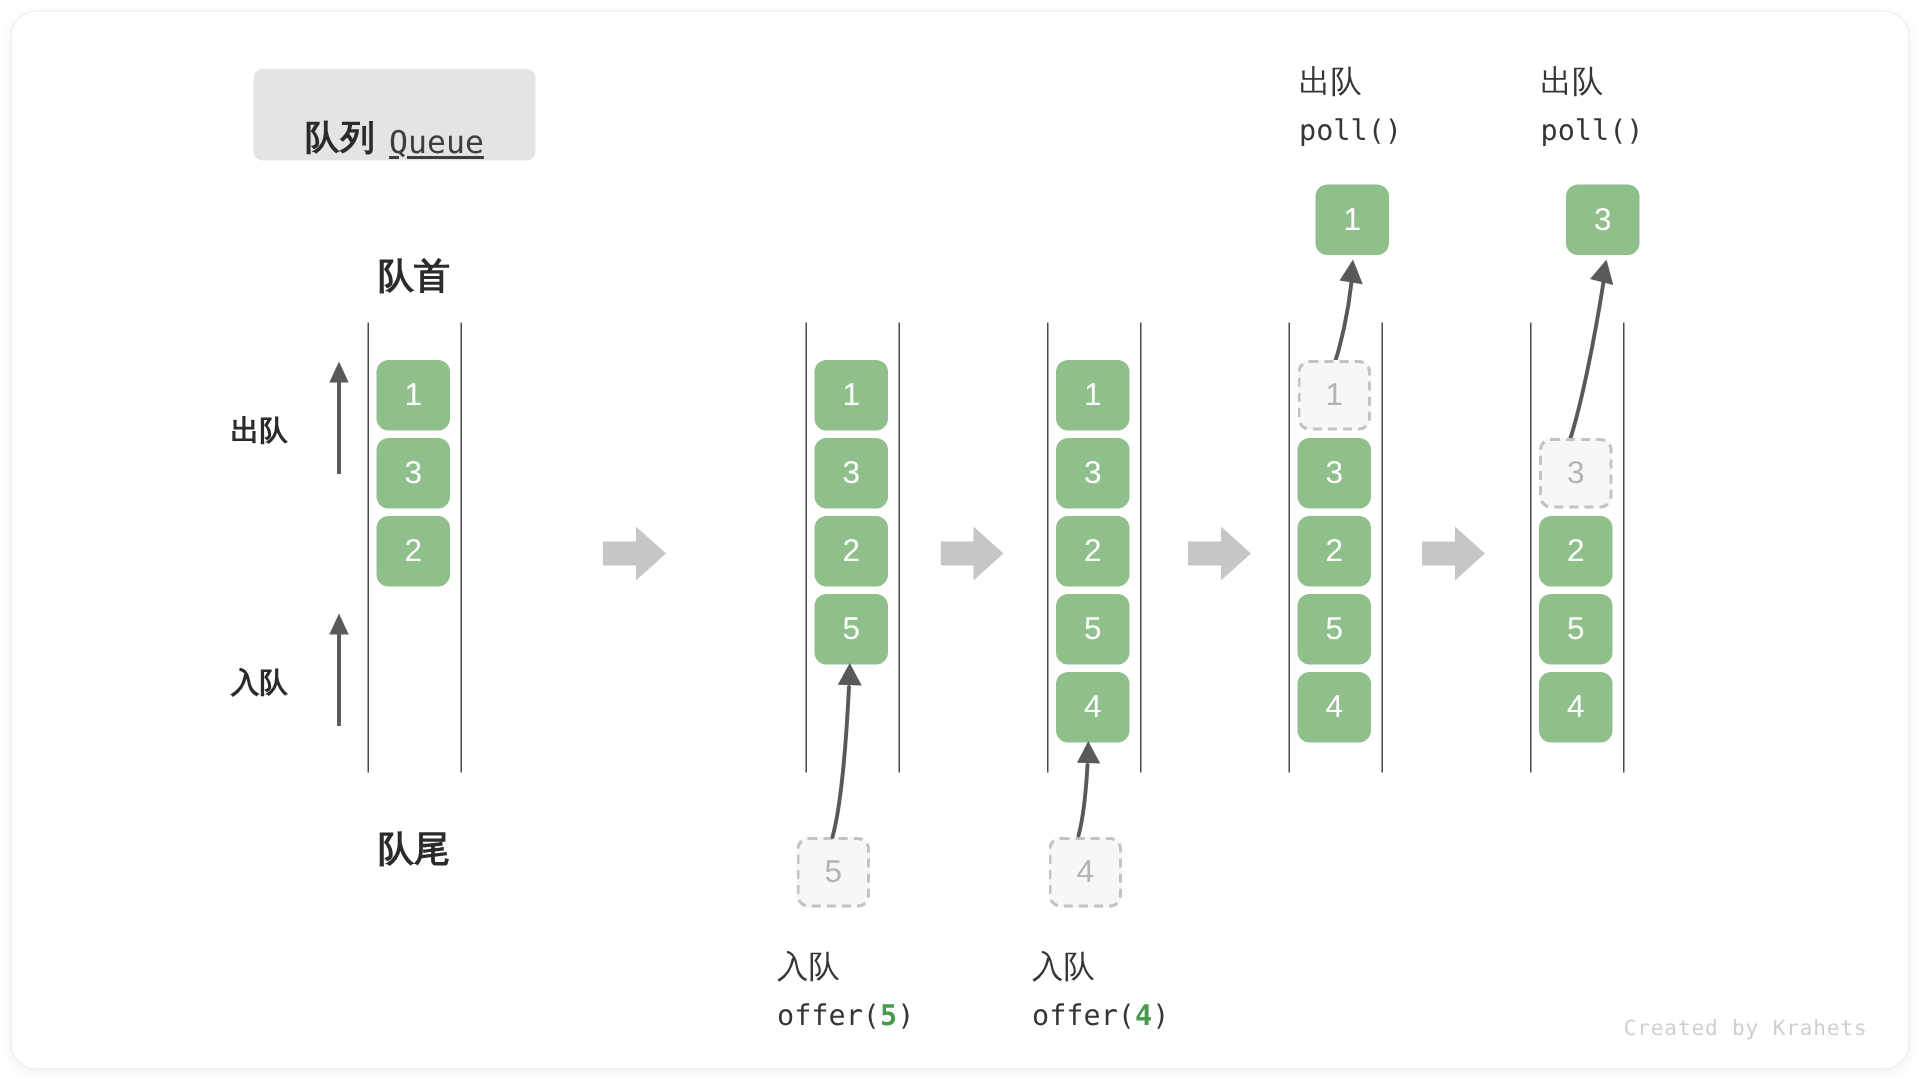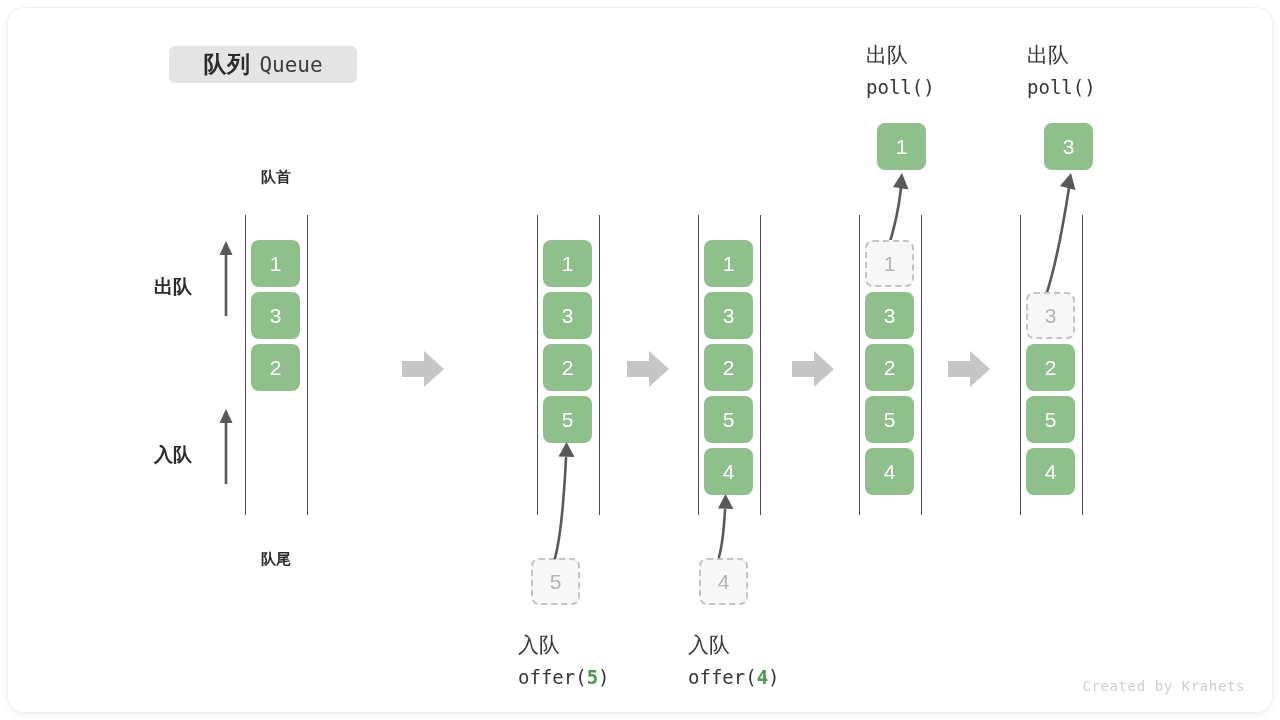--- a/index.html
+++ b/index.html
@@ -21,43 +21,44 @@
     height: 704px;
     background: #ffffff;
     border-radius: 16px;
     box-shadow: 0 0 0 1px #f0f0f0, 0 2px 10px rgba(0,0,0,0.07);
   }
   .abs { position: absolute; }
 
   
   #title-chip {
     left: 161px; top: 38px;
-    width: 188px; height: 37px;
+    width: 188px; height: 61px;
     background: #e4e4e4;
     border-radius: 6px;
     display: flex;
-    align-items: center;
+    align-items: flex-end;
     justify-content: center;
     gap: 9px;
   }
   #title-chip .cn {
     font-size: 23px;
     font-weight: bold;
     color: #2b2b2b;
     letter-spacing: 0.5px;
   }
   #title-chip .en {
     font-family: "DejaVu Sans Mono", "Liberation Mono", monospace;
     font-size: 21px;
     color: #3d3d3d;
+    text-decoration: underline;
   }
 
   
   .hdr-label {
-    font-size: 15px;
+    font-size: 24px;
     font-weight: bold;
     color: #2b2b2b;
     white-space: nowrap;
   }
   .op-label {
     text-align: left;
     white-space: nowrap;
     line-height: 1.62;
   }
   .op-label .cn {

